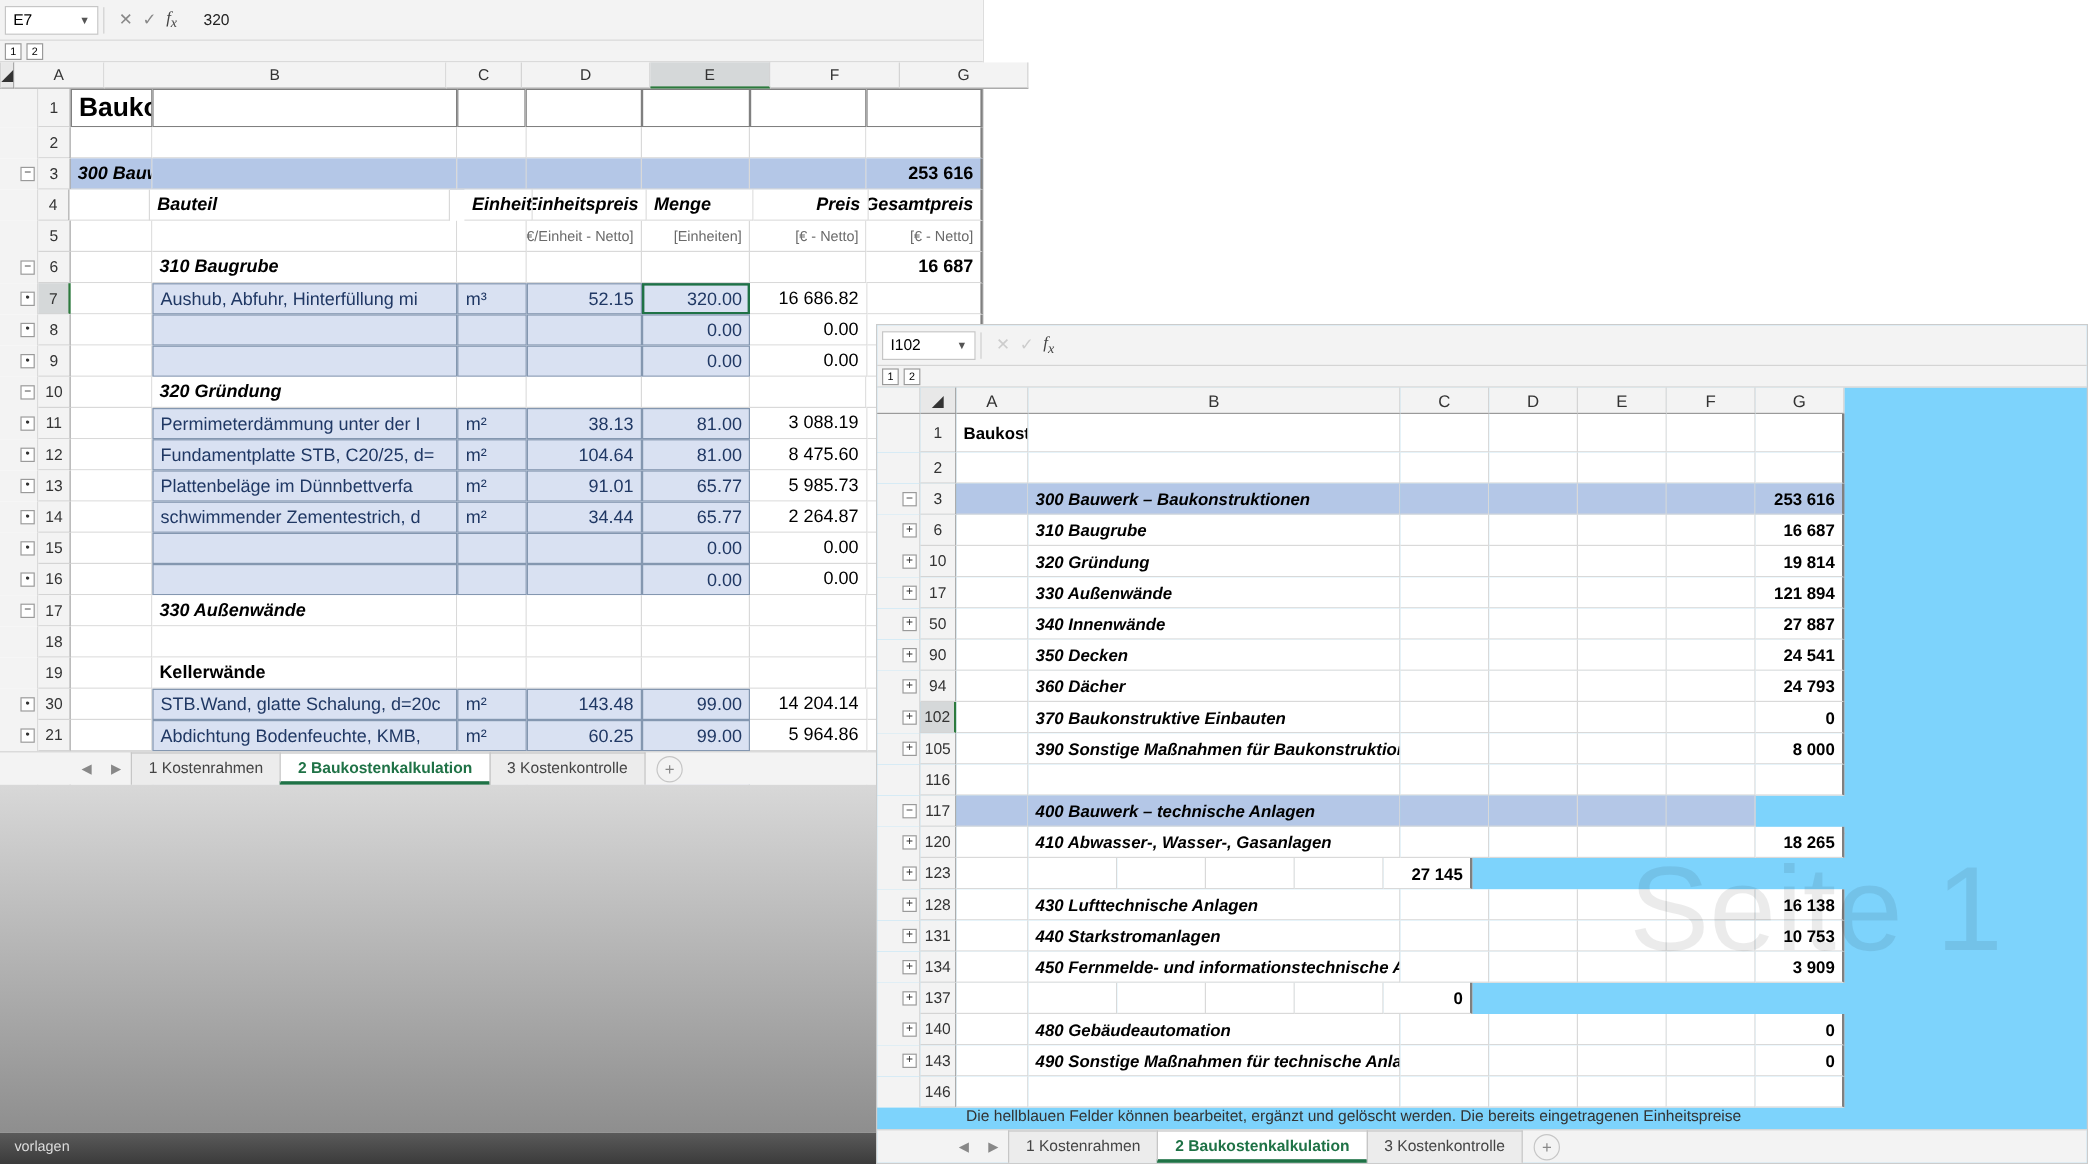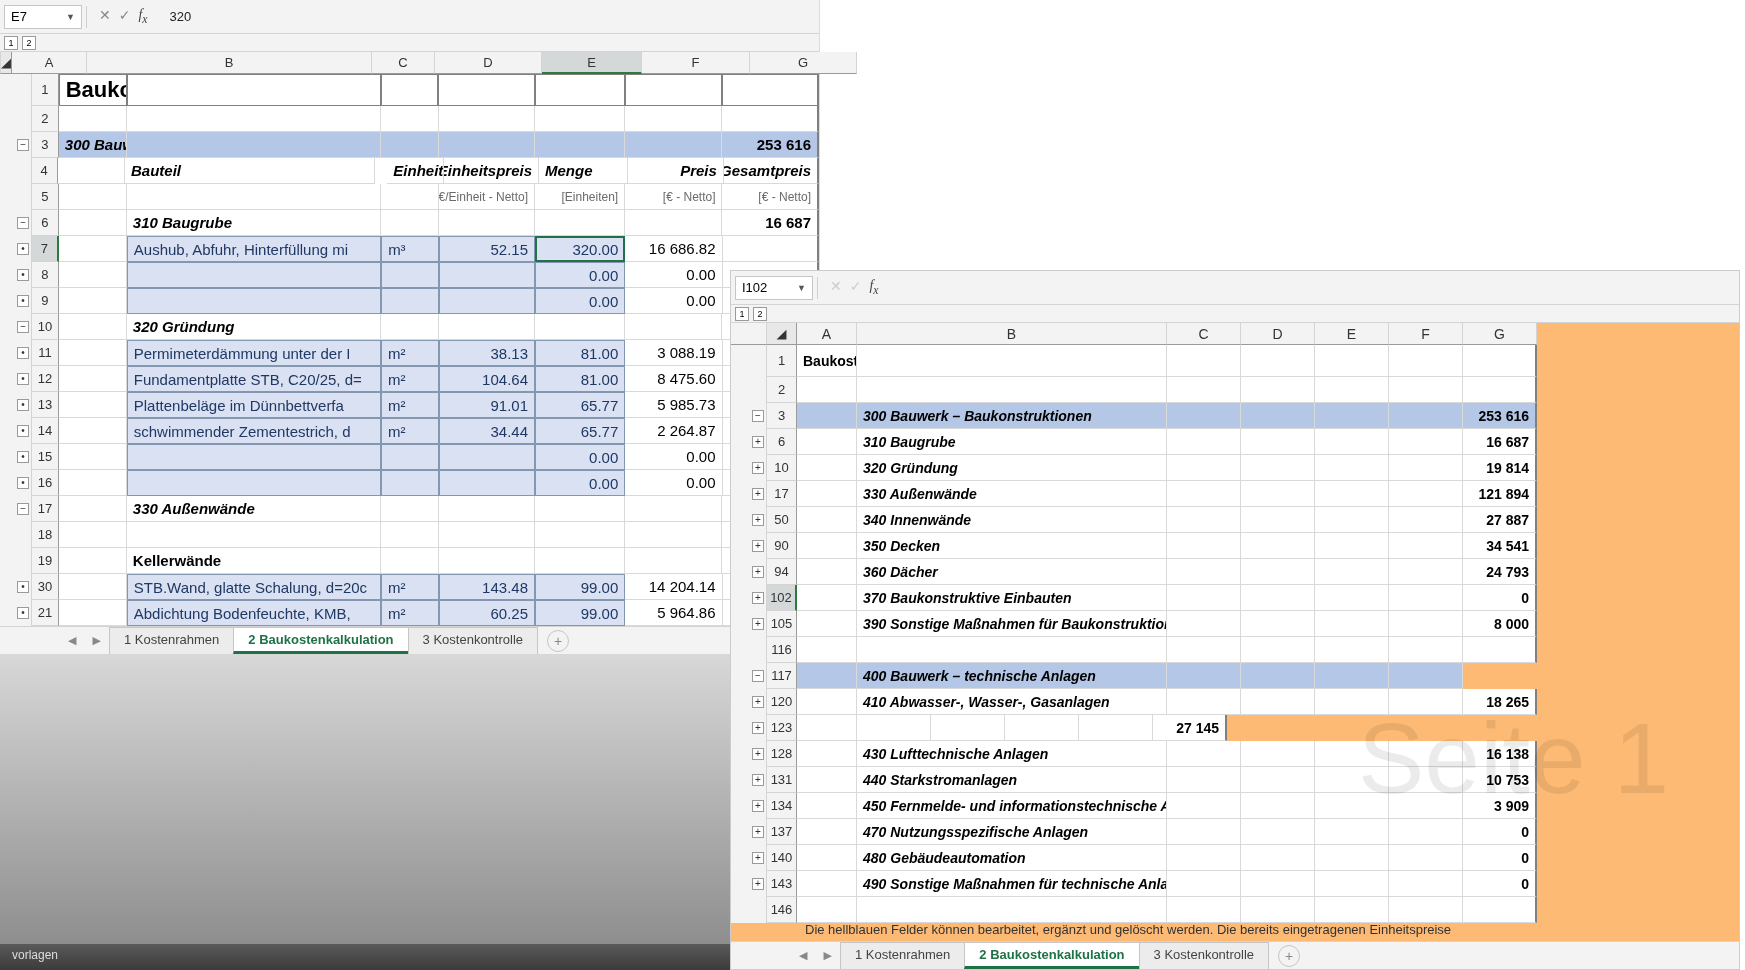--- a/index.html
+++ b/index.html
@@ -1,21 +1,21 @@
 <!DOCTYPE html>
 <html><head>
 <meta charset="utf-8">
 <style>
   * { box-sizing: border-box; margin: 0; padding: 0; }
   html, body { width: 1745px; height: 970px; font-family: "Segoe UI", Arial, sans-serif; font-size: 13px; background:#fff; overflow:hidden; }
   .app { width: 1745px; height: 970px; position: relative; }
 
   
   .win-left { position:absolute; left:0; top:0; width:820px; height:970px; border-right:1px solid #ddd; background:#fff;}
-  .win-right { position:absolute; left:730px; top:270px; width:1010px; height:700px; background:#fdba74; border:1px solid #ccc;}
+  .win-right { position:absolute; left:730px; top:270px; width:1010px; height:700px; background:#7dd3fc; border:1px solid #ccc;}
 
   
   .fbar { display:flex; align-items:center; height:34px; border-bottom:1px solid #d4d4d4; background:#f3f3f3; padding:0 4px; gap:4px;}
   .namebox { width:78px; height:24px; background:#fff; border:1px solid #c6c6c6; font-size:13px; padding:2px 6px; display:flex; align-items:center; justify-content:space-between;}
   .namebox .dd { font-size:9px; color:#555;}
   .fbar-icons { display:flex; gap:8px; padding:0 8px; color:#888; font-size:14px;}
   .fbar-icons .fx { font-style:italic; font-family:"Times New Roman",serif; color:#444;}
   .fbar-val { flex:1; padding-left:10px; color:#222;}
   .fbar-sep { width:1px; height:22px; background:#d0d0d0;}
   .outline-row { display:flex; height:18px; border-bottom:1px solid #d4d4d4; background:#f3f3f3;}
@@ -530,21 +530,21 @@
           <div class="outline-gutter">
             <div class="btn">+</div>
           </div>
           <div class="rowhdr">90</div>
           <div class="cell " style="width: 60px;"></div>
           <div class="cell italic" style="width: 310px;">350 Decken</div>
           <div class="cell " style="width: 74px;"></div>
           <div class="cell " style="width: 74px;"></div>
           <div class="cell " style="width: 74px;"></div>
           <div class="cell " style="width: 74px;"></div>
-          <div class="cell bold r colG-right" style="width: 74px;">34 541</div>
+          <div class="cell bold r colG-right" style="width: 74px;">24 541</div>
         </div>
         <div class="grid-row row-h">
           <div class="outline-gutter">
             <div class="btn">+</div>
           </div>
           <div class="rowhdr">94</div>
           <div class="cell " style="width: 60px;"></div>
           <div class="cell italic" style="width: 310px;">360 Dächer</div>
           <div class="cell " style="width: 74px;"></div>
           <div class="cell " style="width: 74px;"></div>
@@ -665,21 +665,20 @@
           <div class="cell " style="width: 74px;"></div>
           <div class="cell " style="width: 74px;"></div>
           <div class="cell bold r colG-right" style="width: 74px;">3 909</div>
         </div>
         <div class="grid-row row-h">
           <div class="outline-gutter">
             <div class="btn">+</div>
           </div>
           <div class="rowhdr">137</div>
           <div class="cell " style="width: 60px;"></div>
-          <div class="cell italic" style="width: 310px;">470 Nutzungsspezifische Anlagen</div>
           <div class="cell " style="width: 74px;"></div>
           <div class="cell " style="width: 74px;"></div>
           <div class="cell " style="width: 74px;"></div>
           <div class="cell " style="width: 74px;"></div>
           <div class="cell bold r colG-right" style="width: 74px;">0</div>
         </div>
         <div class="grid-row row-h">
           <div class="outline-gutter">
             <div class="btn">+</div>
           </div>

